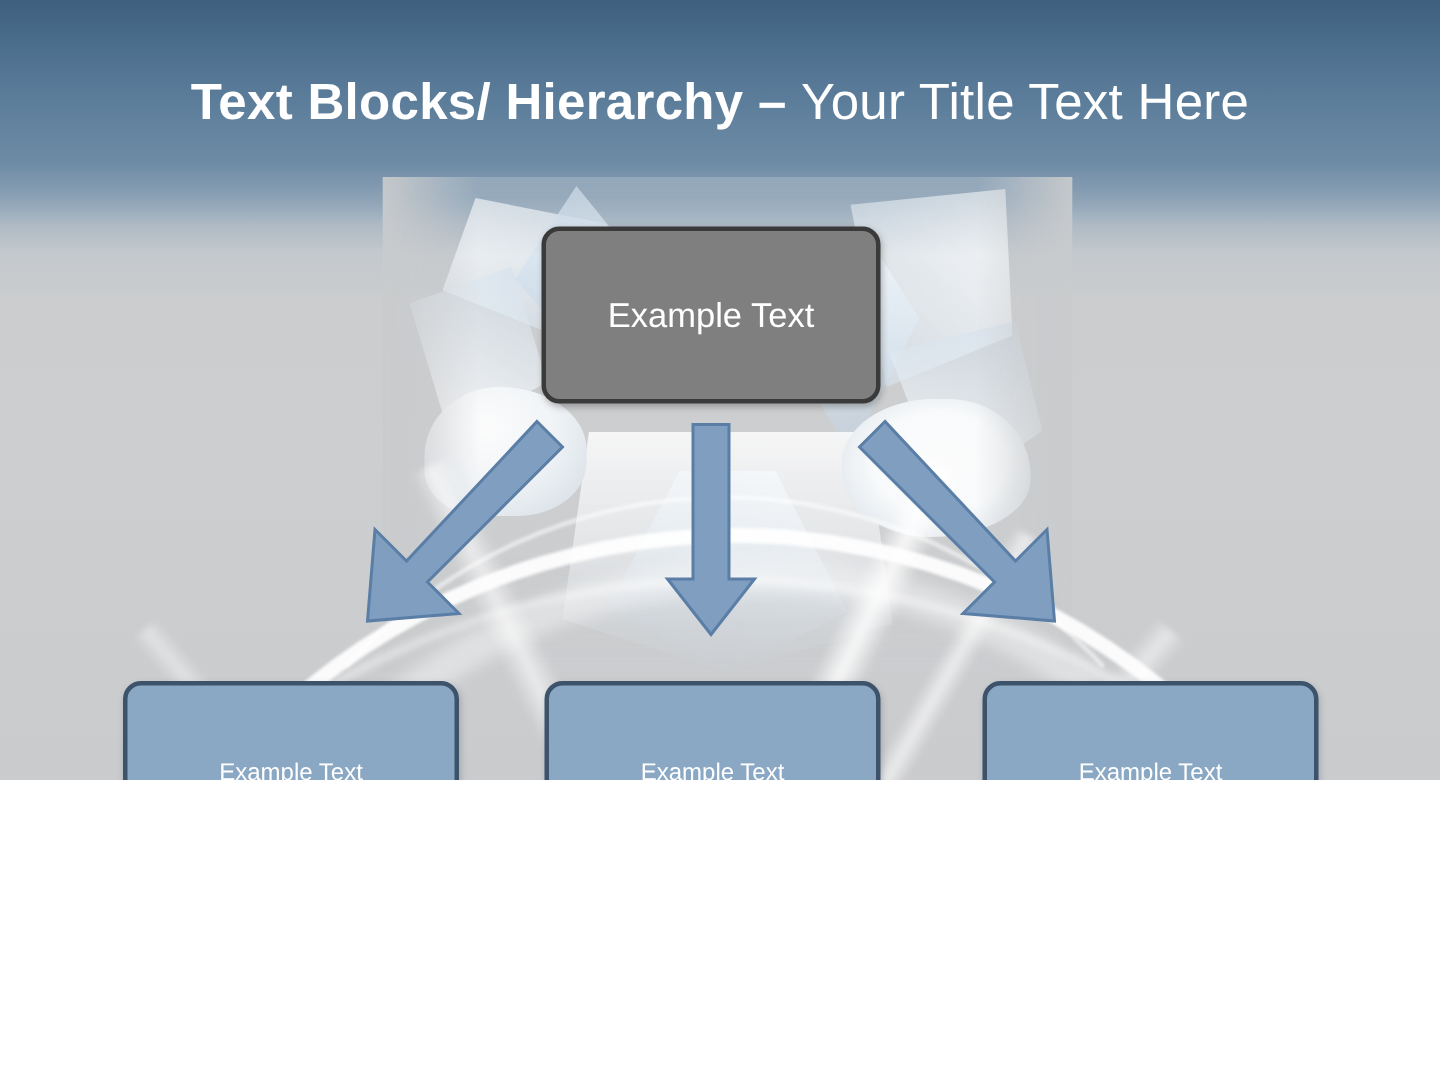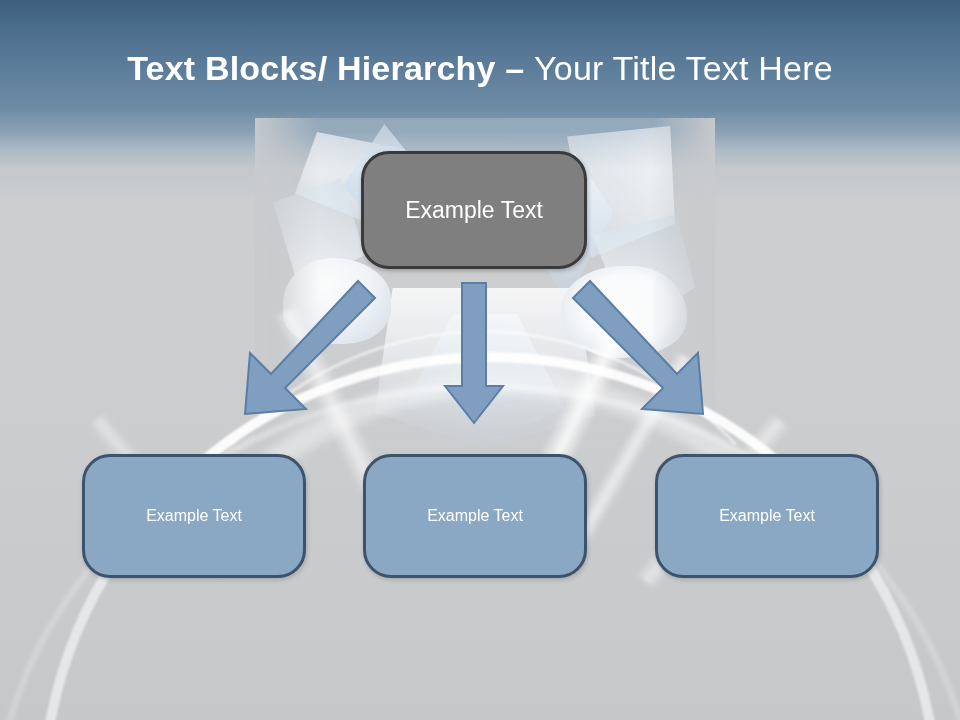--- a/index.html
+++ b/index.html
@@ -3,21 +3,21 @@
 <meta charset="utf-8">
 <style>
   html, body {
     margin: 0;
     padding: 0;
     background: #ffffff;
   }
   .slide {
     position: relative;
     width: 960px;
-    height: 720px;
+    height: 520px;
     overflow: hidden;
     font-family: "Liberation Sans", sans-serif;
     background: #c9cbcd;
   }
 
   
   .bg-base {
     position: absolute;
     left: 0; top: 0;
     width: 960px; height: 720px;
@@ -167,21 +167,21 @@
   .title .light  { font-weight: normal; }
 
   
   .node {
     position: absolute;
     box-sizing: border-box;
     display: flex;
     align-items: center;
     justify-content: center;
     color: #ffffff;
-    border-radius: 28px;
+    border-radius: 12px;
     text-align: center;
   }
   .node-top {
     left: 361px; top: 151px;
     width: 226px; height: 118px;
     background: #7f7f7f;
     border: 3px solid #3a3a3a;
     font-size: 23px;
     box-shadow: 1px 2px 4px rgba(60,60,60,0.35);
   }

